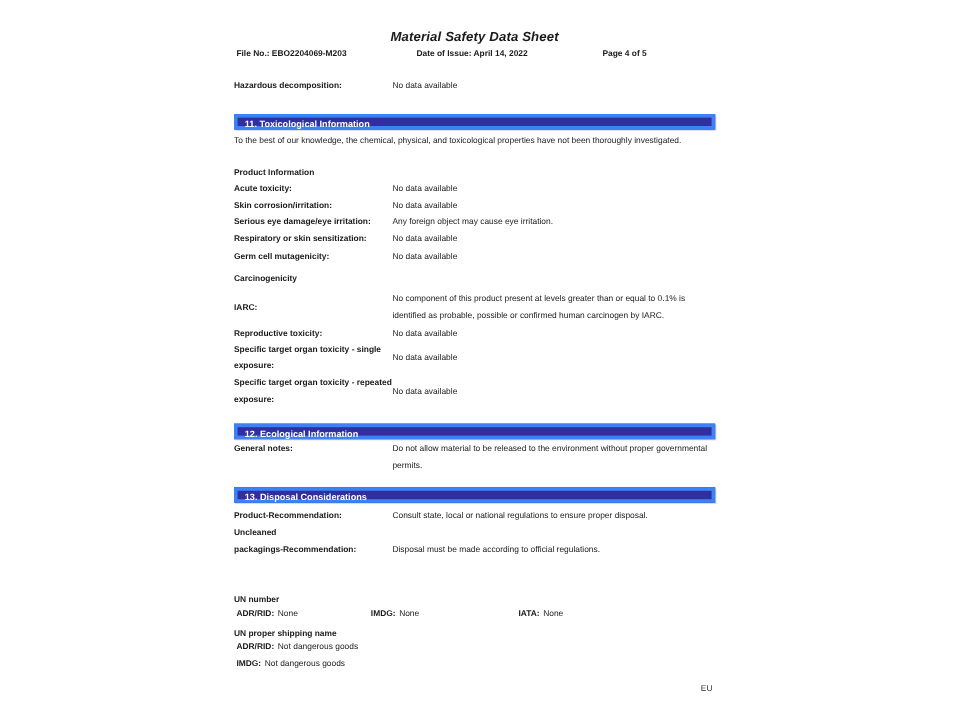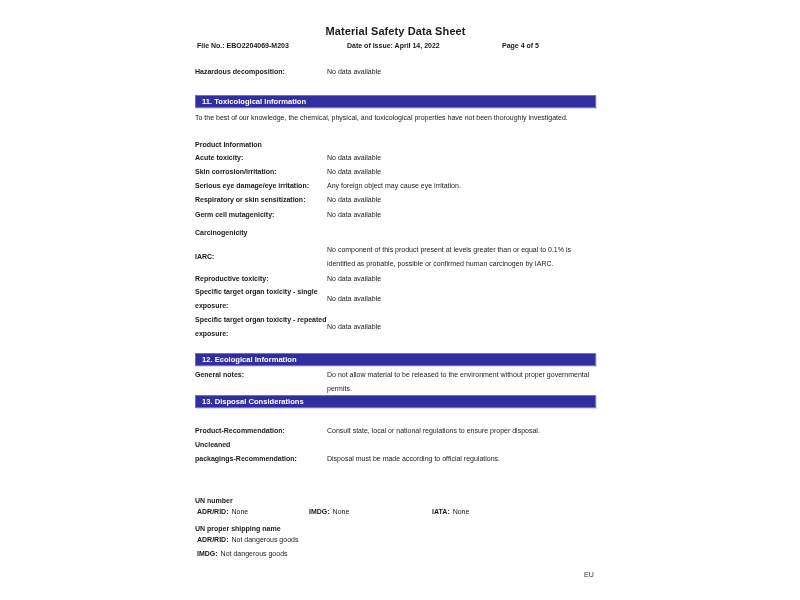--- a/index.html
+++ b/index.html
@@ -4,31 +4,31 @@
 <style>
   html, body { margin:0; padding:0; background:#ffffff; }
   .sheet {
     position:relative; width:800px; height:600px; background:#ffffff;
     font-family:"Liberation Sans", sans-serif; color:#1a1a1a; font-size:7px;
     overflow:hidden;
   }
   .content { position:absolute; left:195px; top:0; width:401px; height:600px; }
   .abs { position:absolute; left:0; }
 
-  .doc-title { width:100%; text-align:center; font-size:11px; font-weight:700; letter-spacing:0.1px; }
+  .doc-title { width:100%; text-align:center; font-size:11px; font-weight:700; letter-spacing:0.1px;font-style:italic; }
 
   .meta { width:100%; height:10px; font-weight:700; }
   .meta span { position:absolute; top:0; white-space:nowrap; }
   .meta .m-file { left:2px; }
   .meta .m-date { left:152px; }
   .meta .m-page { left:307px; }
 
   .bar {
     width:401px; height:13px; box-sizing:border-box;
-    background:#312f9f; border:1px solid #3b82f6;
+    background:#312f9f; border:3px solid #3b82f6;
     box-shadow:1px 1px 0 #d9d9ef;
     color:#ffffff; font-weight:700; font-size:7.6px; line-height:11px;
     padding-left:6px;
   }
 
   .row { display:flex; width:401px; line-height:14px; }
   .row .lbl { width:132px; flex:none; font-weight:700; }
   .row .val { flex:1; }
   .row.center { align-items:center; }
 
@@ -106,21 +106,21 @@
       <span class="lbl">Specific target organ toxicity - repeated exposure:</span>
       <span class="val">No data available</span>
     </div>
 
     <div class="abs bar" style="top:353px">12. Ecological Information</div>
     <div class="abs row" style="top:368px">
       <span class="lbl">General notes:</span>
       <span class="val">Do not allow material to be released to the environment without proper governmental permits.</span>
     </div>
 
-    <div class="abs bar" style="top:395px">13. Disposal Considerations</div>
+    <div class="abs bar" style="top:406px">13. Disposal Considerations</div>
     <div class="abs row" style="top:424px">
       <span class="lbl">Product-Recommendation:</span>
       <span class="val">Consult state, local or national regulations to ensure proper disposal.</span>
     </div>
     <div class="abs row" style="top:438px">
       <span class="lbl">Uncleaned</span>
       <span class="val"></span>
     </div>
     <div class="abs row" style="top:452px">
       <span class="lbl">packagings-Recommendation:</span>

